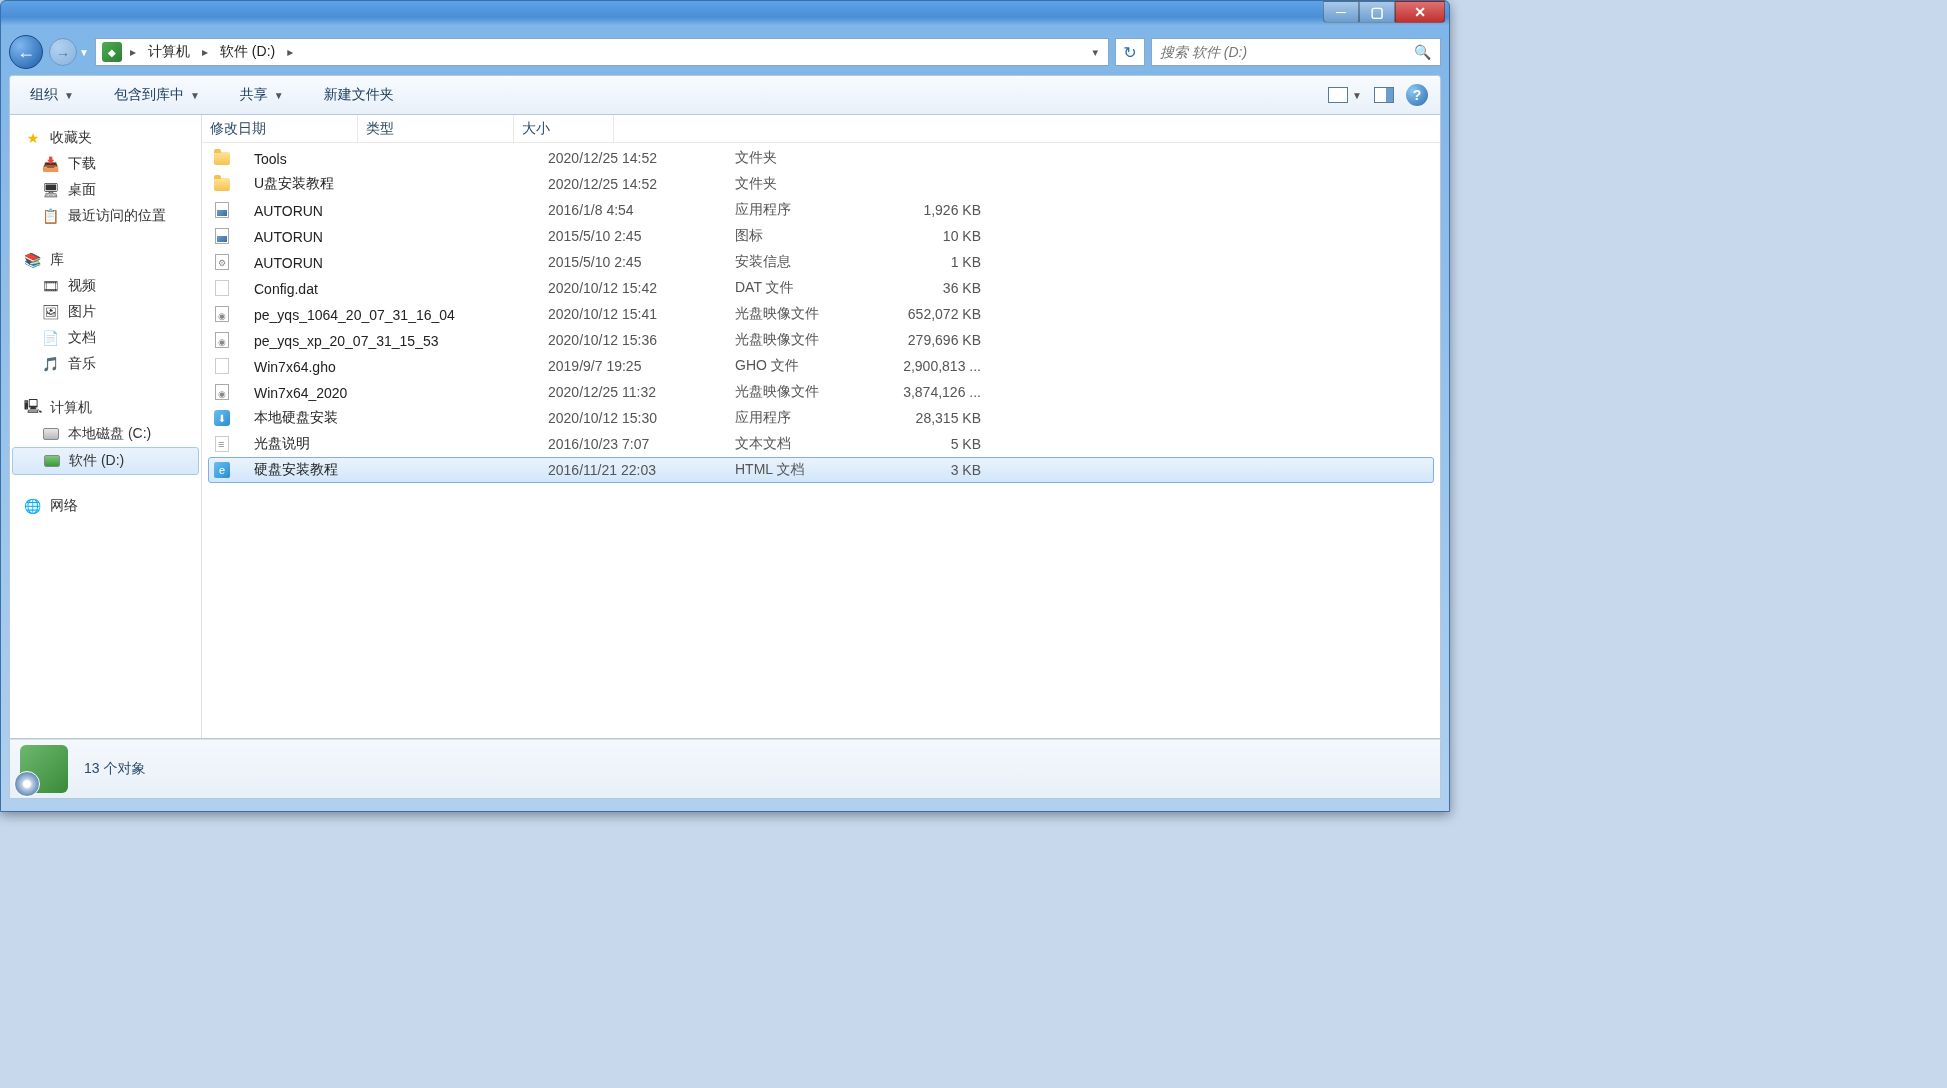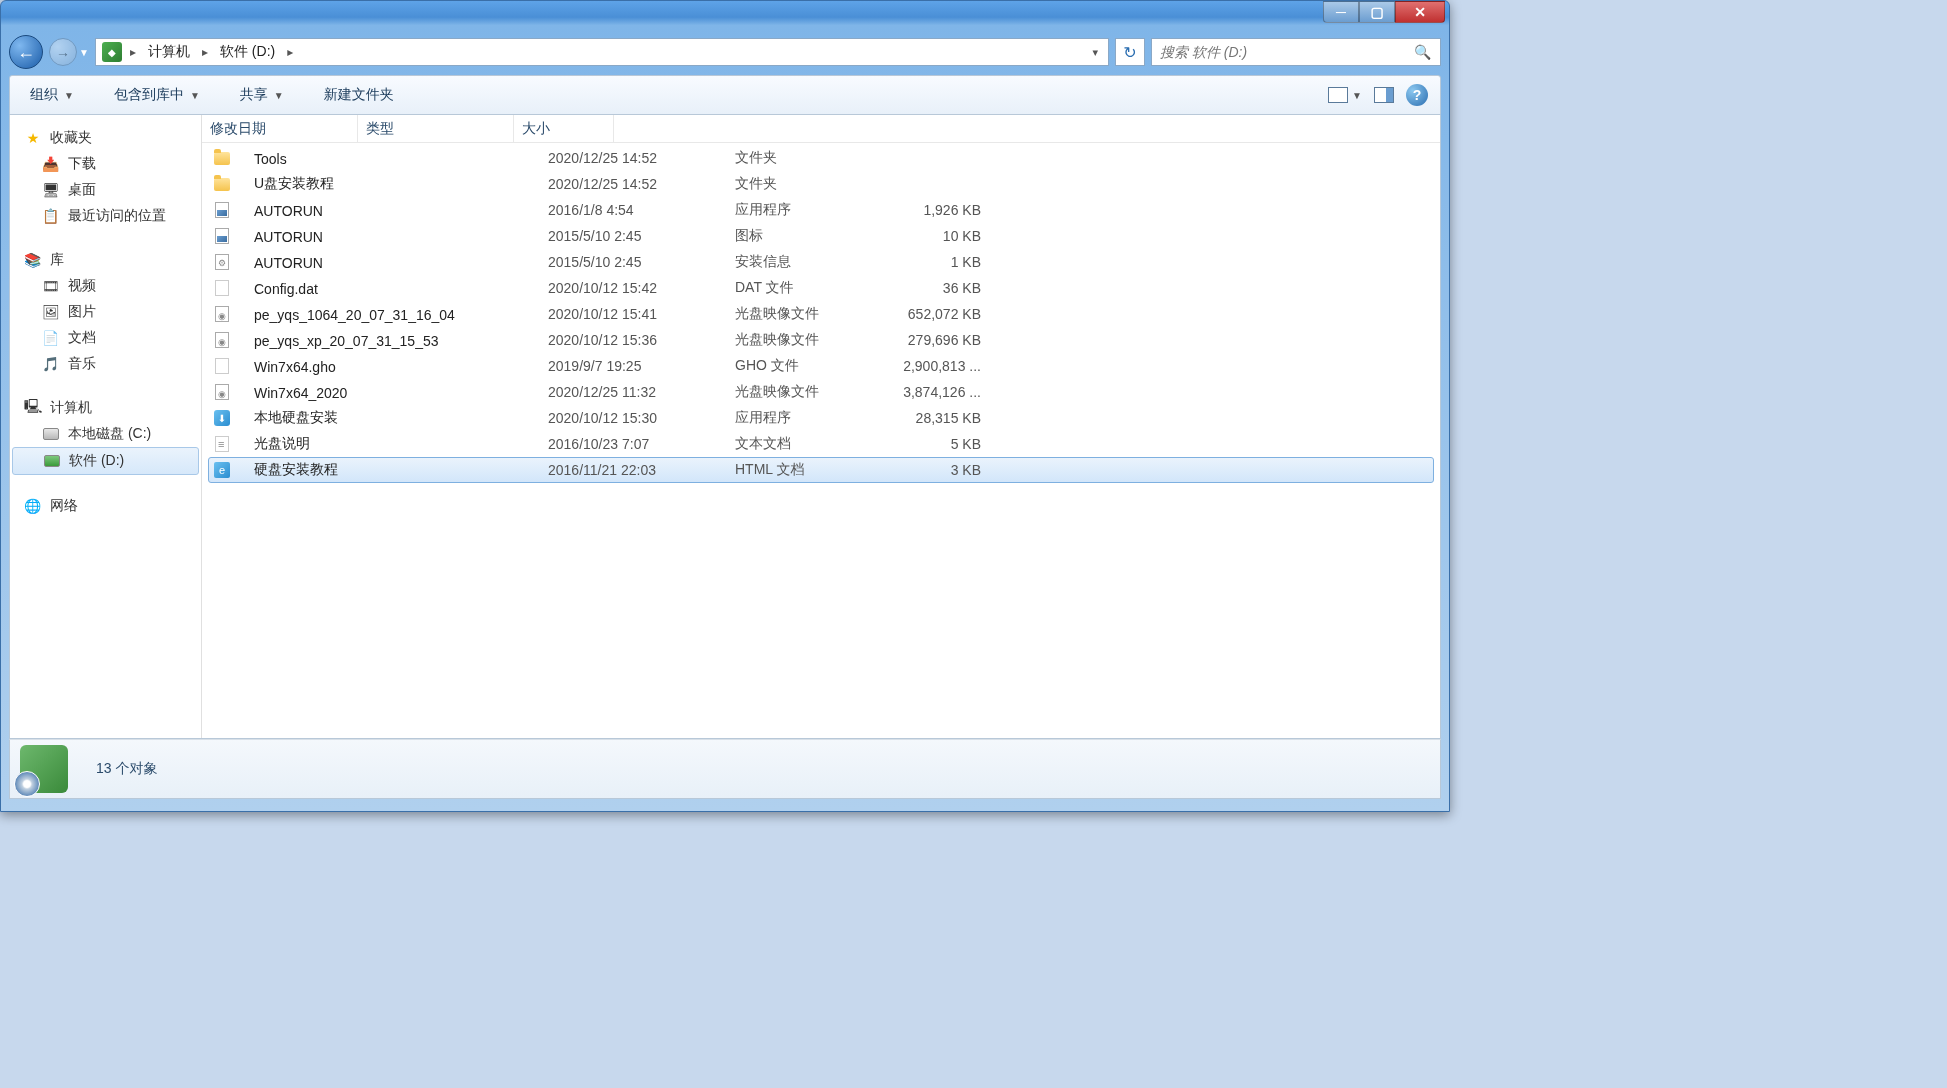--- a/index.html
+++ b/index.html
@@ -58,21 +58,21 @@
     
     .file-list { flex: 1; padding: 2px 6px; overflow-y: auto; }
     .file-row { display: flex; align-items: center; height: 26px; font-size: 14px; color: #222; border: 1px solid transparent; border-radius: 3px; cursor: pointer; }
     .file-row.selected { background: linear-gradient(180deg, #eaf3fc, #d2e6fa); border: 1px solid #7eb0e0; }
     .fr-name { width: 339px; display: flex; align-items: flex-end; gap: 23px; padding-left: 4px; }
     .fr-icon { width: 18px; height: 18px; display: inline-flex; align-items: center; justify-content: center; }
     .fr-date { width: 156px; color: #555; }
     .fr-type { width: 156px; color: #555; margin-left: 31px; }
     .fr-size { width: 100px; text-align: right; color: #555; padding-right: 10px; }
     
-    .status-bar { height: 60px; margin: 0 8px 8px 8px; background: linear-gradient(180deg, #f4f8fc, #e8f0f8); border: 1px solid #b8c8d8; border-top: 1px solid #d8e0e8; display: flex; align-items: center; padding: 0 10px; gap: 28px; font-size: 14px; color: #2a4a6a; }
+    .status-bar { height: 60px; margin: 0 8px 8px 8px; background: linear-gradient(180deg, #f4f8fc, #e8f0f8); border: 1px solid #b8c8d8; border-top: 1px solid #d8e0e8; display: flex; align-items: center; padding: 0 10px; gap: 16px; font-size: 14px; color: #2a4a6a; }
     .status-icon { width: 48px; height: 48px; background: linear-gradient(135deg, #6db86d, #3a8a3a); border-radius: 6px; position: relative; display: flex; align-items: center; justify-content: center; }
     .status-cd { width: 26px; height: 26px; border-radius: 50%; background: radial-gradient(circle, #fff 20%, #c0d0e0 30%, #4a7ab0 80%); position: absolute; bottom: -4px; left: -6px; border: 1px solid #fff; }
     
     
     .ic-folder { width: 16px; height: 13px; background: linear-gradient(180deg, #ffe49c, #f5c34d); border-radius: 2px; position: relative; }
     .ic-folder::before { content: ""; position: absolute; top: -3px; left: 0; width: 7px; height: 4px; background: #f5c34d; border-radius: 2px 2px 0 0; }
     .ic-exe { width: 14px; height: 16px; background: #fff; border: 1px solid #aaa; position: relative; }
     .ic-exe::after { content: ""; position: absolute; bottom: 1px; left: 1px; width: 10px; height: 6px; background: linear-gradient(135deg, #6a9dd0, #3a6da0); }
     .ic-ini { width: 14px; height: 16px; background: #fff; border: 1px solid #aaa; }
     .ic-ini::after { content: "⚙"; font-size: 9px; color: #888; position: relative; top: -2px; left: 2px; }

